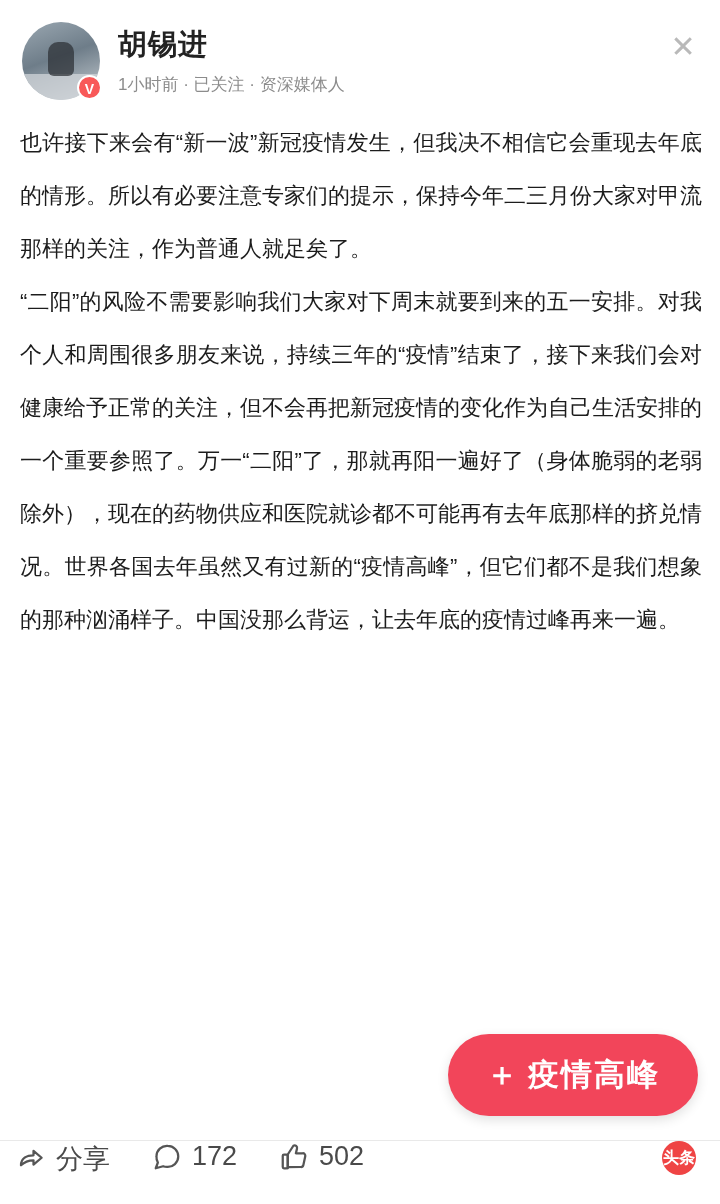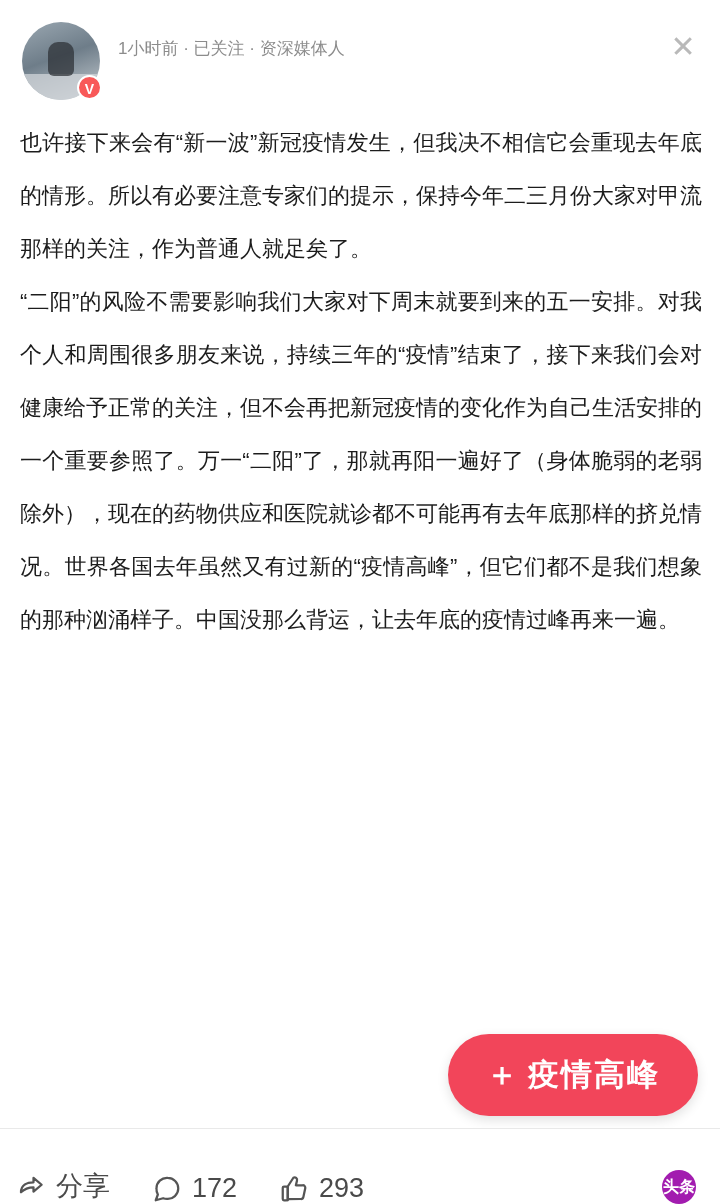--- a/index.html
+++ b/index.html
@@ -147,25 +147,25 @@
     font-size: 32px;
     margin-right: 8px;
     font-weight: bold;
   }
   
   .bottom-bar {
     position: absolute;
     left: 0;
     right: 0;
     bottom: 0;
-    height: 76px;
+    height: 64px;
     border-top: 1px solid #e9e9e9;
     background: #ffffff;
     display: flex;
-    align-items: flex-end;
+    align-items: flex-start;
     padding: 0 16px;
     box-sizing: border-box;
   }
   .bar-item {
     display: flex;
     align-items: center;
     margin-right: 42px;
     color: #4a4a4a;
     font-size: 27px;
   }
@@ -179,41 +179,42 @@
     margin-left: auto;
     display: flex;
     align-items: center;
     font-size: 24px;
     color: #3a3a3a;
   }
   .wm-logo {
     width: 34px;
     height: 34px;
     border-radius: 50%;
-    background: #a21caf;
+    background: #ef4444;
     color: #ffffff;
     font-size: 16px;
     line-height: 34px;
     text-align: center;
     margin-right: 8px;
     font-weight: bold;
   }
   .wm-text { letter-spacing: 1px; }
 </style>
 </head>
 <body>
 
 <div class="page">
 
   <div class="post-header">
     <div class="avatar-wrap">
       <div class="avatar"></div>
       <div class="verify-badge">V</div>
     </div>
     <div class="user-meta">
+      <div class="user-name">胡锡进</div>
       <div class="user-sub">1小时前 · 已关注 · 资深媒体人</div>
     </div>
     <div class="close-btn">✕</div>
   </div>
 
   <div class="post-body">
     <p>也许接下来会有“新一波”新冠疫情发生，但我决不相信它会重现去年底的情形。所以有必要注意专家们的提示，保持今年二三月份大家对甲流那样的关注，作为普通人就足矣了。</p>
     <p>“二阳”的风险不需要影响我们大家对下周末就要到来的五一安排。对我个人和周围很多朋友来说，持续三年的“疫情”结束了，接下来我们会对健康给予正常的关注，但不会再把新冠疫情的变化作为自己生活安排的一个重要参照了。万一“二阳”了，那就再阳一遍好了（身体脆弱的老弱除外），现在的药物供应和医院就诊都不可能再有去年底那样的挤兑情况。世界各国去年虽然又有过新的“疫情高峰”，但它们都不是我们想象的那种汹涌样子。中国没那么背运，让去年底的疫情过峰再来一遍。</p>
   </div>
 
@@ -239,20 +240,20 @@
       </span>
       <span>172</span>
     </div>
     <div class="bar-item">
       <span class="glyph">
         <svg width="30" height="30" viewBox="0 0 24 24" fill="none" stroke="#555" stroke-width="1.8" stroke-linecap="round" stroke-linejoin="round">
           <path d="M7 21V10l4.5-7a2 2 0 0 1 2.9 2.3L13.5 9H19a2 2 0 0 1 2 2.4l-1.5 7A2 2 0 0 1 17.5 20H7z"></path>
           <rect x="3" y="10" width="4" height="11" rx="1"></rect>
         </svg>
       </span>
-      <span>293</span>
+      <span>502</span>
     </div>
     <div class="watermark">
       <span class="wm-logo">头条</span>
     </div>
   </div>
 
 </div>
 
 </body></html>

